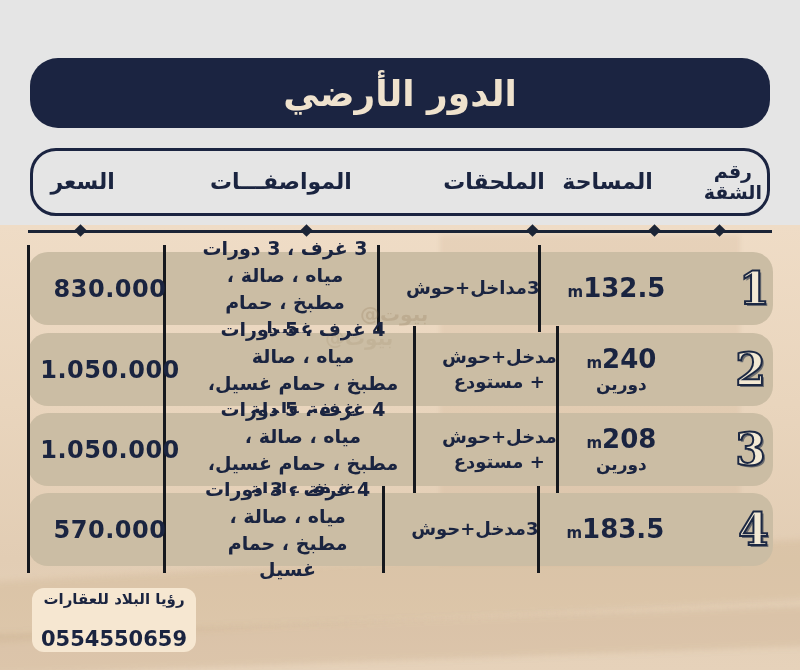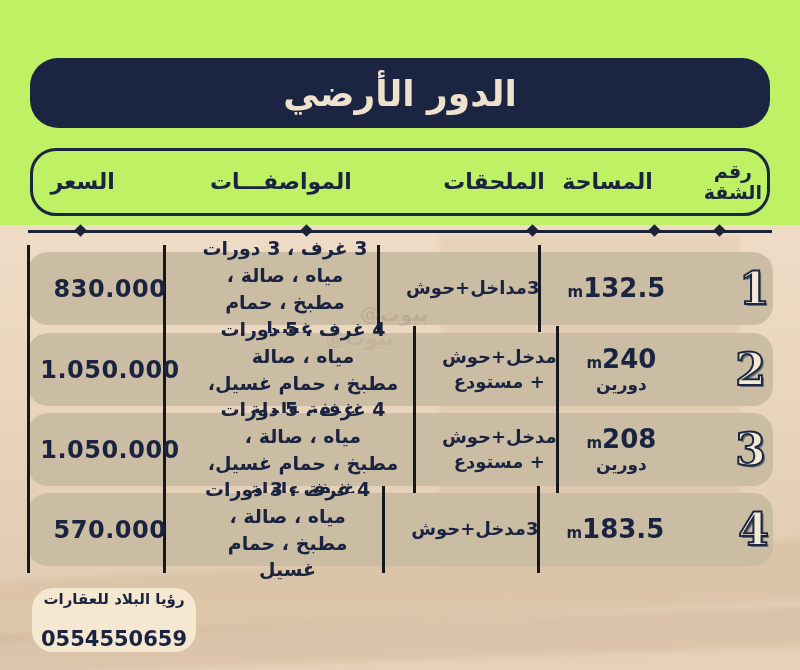--- a/index.html
+++ b/index.html
@@ -1,21 +1,21 @@
 <!DOCTYPE html>
 <html lang="ar" dir="rtl"><head>
 <meta charset="utf-8">
 <style>
   html,body{margin:0;padding:0;}
   body{
     width:800px;height:670px;overflow:hidden;
     font-family:"DejaVu Sans",sans-serif;
     background:#f2e0ca;
   }
-  .stage{position:relative;width:800px;height:670px;background:#bef264;overflow:hidden;}
+  .stage{position:relative;width:800px;height:670px;background:#e5e5e5;overflow:hidden;}
 
   
   .bg-photo{position:absolute;left:0;top:225px;width:800px;height:445px;
     background:linear-gradient(180deg,#efdcc6 0%,#e9d5bd 40%,#e2cdb4 75%,#e6d2ba 100%);}
   .bg-building{position:absolute;left:440px;top:235px;width:300px;height:330px;
     background:rgba(181,150,110,0.14);filter:blur(2px);}
   .bg-road{position:absolute;left:-40px;top:560px;width:900px;height:60px;
     background:rgba(196,166,126,0.25);transform:rotate(-3deg);filter:blur(3px);}
   .bg-road2{position:absolute;left:-40px;top:620px;width:900px;height:40px;
     background:rgba(172,140,102,0.18);transform:rotate(-2deg);filter:blur(3px);}
@@ -63,21 +63,21 @@
   .specs{font-weight:bold;font-size:19px;line-height:1.4;padding:0 10px;}
   .price{direction:ltr;font-weight:bold;font-size:24px;letter-spacing:0.5px;}
 
   
   .wm{position:absolute;color:#8a6d4a;opacity:0.20;font-weight:bold;font-size:20px;}
   .wm1{left:360px;top:302px;}
   .wm2{left:325px;top:326px;opacity:0.12;}
 
   
   .footer-badge{position:absolute;left:32px;top:588px;width:164px;height:64px;
-    background:#f6e7d1;border-radius:21px;display:flex;flex-direction:column;
+    background:#f6e7d1;border-radius:12px;display:flex;flex-direction:column;
     align-items:center;justify-content:center;}
   .footer-badge .company{color:#1a2440;font-weight:bold;font-size:15px;}
   .footer-badge .phone{direction:ltr;color:#1a2440;font-weight:bold;font-size:21px;margin-top:19px;}
 </style>
 </head>
 <body>
 
 <div class="stage">
 
   <div class="bg-photo"></div>

